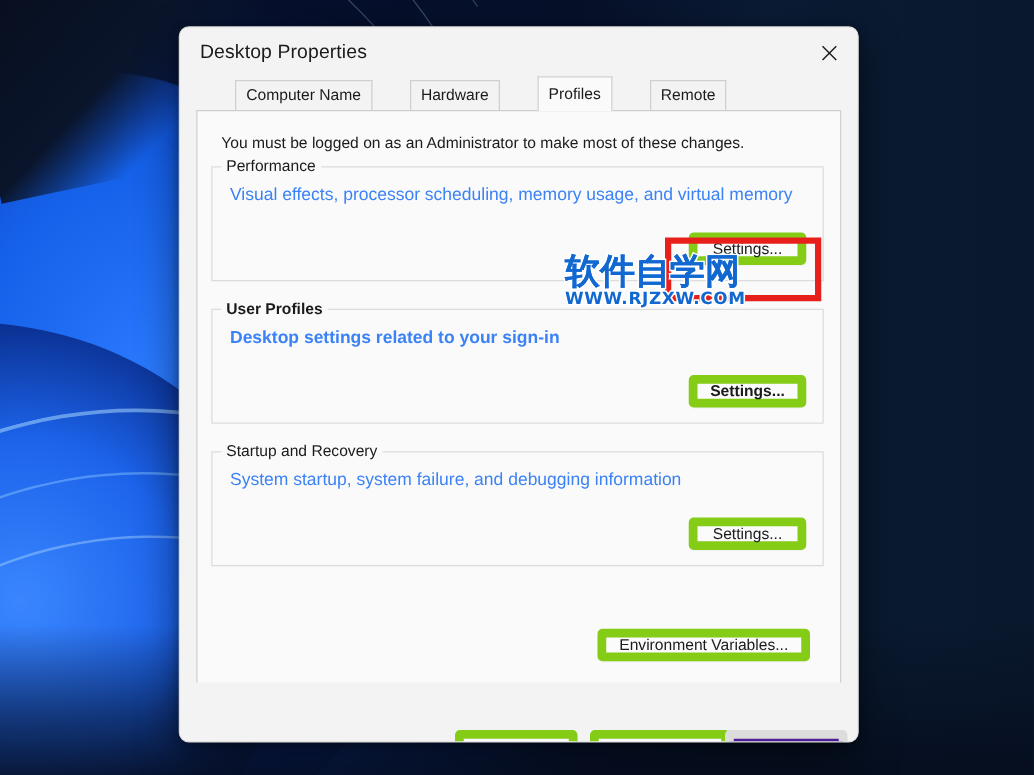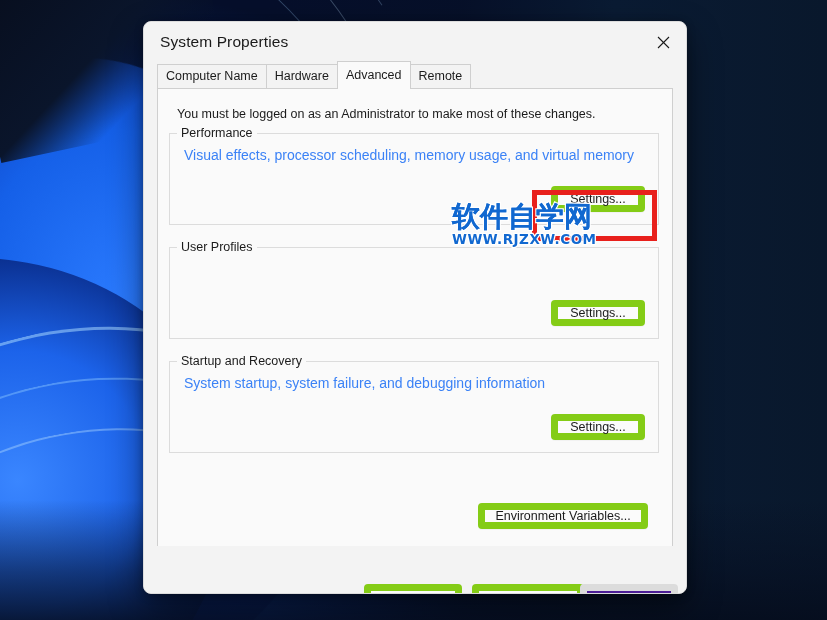--- a/index.html
+++ b/index.html
@@ -108,20 +108,21 @@
     color: #1b1b1b;
     padding: 3px 8px 4px 8px;
     border: 1px solid #cfcfcf;
     border-bottom: none;
     background: #f3f3f3;
     margin-right: -1px;
     position: relative;
     line-height: 16px;
     white-space: nowrap;
     cursor: default;
+    margin-left: 31px;
   }
   .tab.active {
     background: #fafafa;
     border-color: #cfcfcf;
     padding-top: 5px;
     padding-bottom: 6px;
     z-index: 3;
     margin-bottom: -1px;
   }
 
@@ -268,48 +269,49 @@
   <div class="swoosh" style="left:-170px; top:430px; width:540px; height:440px; transform:rotate(-10deg); border-width:2px; border-top-color:rgba(185,225,255,0.4);"></div>
 
   <div class="dark-fade-right"></div>
   <div class="dark-fade-bottom"></div>
   <div class="wp-dark-corner"></div>
 </div>
 
 <div id="dialog">
 
   <div class="titlebar">
-    <div class="title-text">System Properties</div>
+    <div class="title-text">Desktop Properties</div>
     <div class="close-btn" title="Close">
       <svg width="13" height="13" viewBox="0 0 13 13" aria-hidden="true">
         <line x1="1" y1="1" x2="12" y2="12" stroke="#1a1a1a" stroke-width="1.1"></line>
         <line x1="12" y1="1" x2="1" y2="12" stroke="#1a1a1a" stroke-width="1.1"></line>
       </svg>
     </div>
   </div>
 
   <div class="tabstrip">
     <div class="tab">Computer Name</div>
     <div class="tab">Hardware</div>
-    <div class="tab active">Advanced</div>
+    <div class="tab active">Profiles</div>
     <div class="tab">Remote</div>
   </div>
 
   <div class="tabpage">
 
     <div class="admin-note">You must be logged on as an Administrator to make most of these changes.</div>
 
     <div class="groupbox" style="top:44px; width:490px; height:92px;">
       <div class="gb-legend">Performance</div>
       <div class="gb-desc">Visual effects, processor scheduling, memory usage, and virtual memory</div>
       <div class="winbtn" style="right:13px; bottom:12px; width:94px; height:26px;">Settings...</div>
     </div>
 
-    <div class="groupbox" style="top:158px; width:490px; height:92px;">
+    <div class="groupbox" style="top:158px; width:490px; height:92px;font-weight:bold;">
       <div class="gb-legend">User Profiles</div>
+      <div class="gb-desc">Desktop settings related to your sign-in</div>
       <div class="winbtn" style="right:13px; bottom:12px; width:94px; height:26px;">Settings...</div>
     </div>
 
     <div class="groupbox" style="top:272px; width:490px; height:92px;">
       <div class="gb-legend">Startup and Recovery</div>
       <div class="gb-desc">System startup, system failure, and debugging information</div>
       <div class="winbtn" style="right:13px; bottom:12px; width:94px; height:26px;">Settings...</div>
     </div>
 
     <div class="winbtn" style="right:24px; top:384px; width:170px; height:26px;">Environment Variables...</div>

